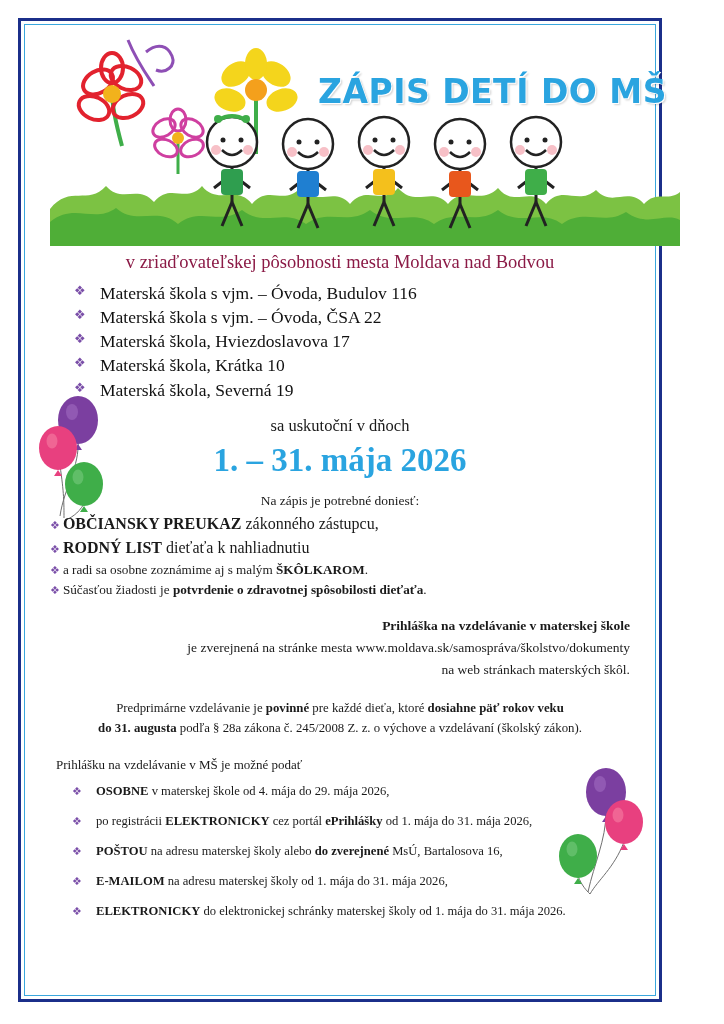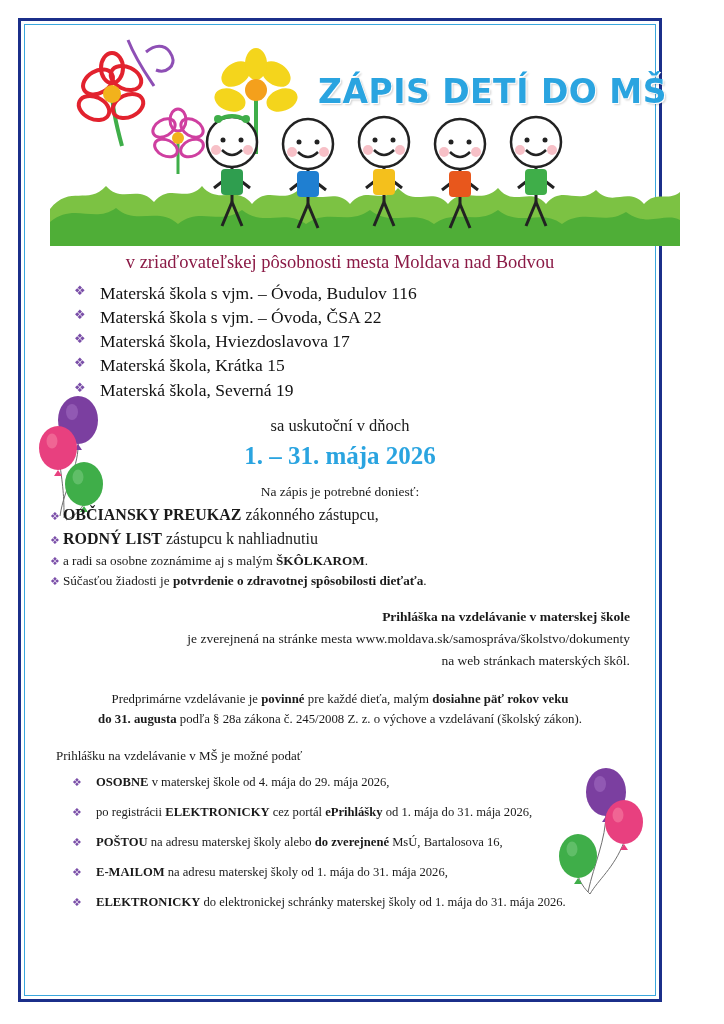--- a/index.html
+++ b/index.html
@@ -101,21 +101,21 @@
   }
 
   .centered-line {
     text-align: center;
     font-size: 16.5px;
     margin-top: 14px;
   }
   .dates {
     text-align: center;
     color: #2aa4e0;
-    font-size: 25px;
+    font-size: 33px;
     font-weight: bold;
     margin: 6px 0 14px 0;
     font-family: "Liberation Serif", serif;
   }
 
   
   .bring-head {
     text-align: center;
     font-size: 13.5px;
     margin-bottom: 3px;
@@ -362,57 +362,57 @@
       <li>
         <span class="bullet-diamond">❖</span>
         <span>Materská škola s vjm. – Óvoda, ČSA 22</span>
       </li>
       <li>
         <span class="bullet-diamond">❖</span>
         <span>Materská škola, Hviezdoslavova 17</span>
       </li>
       <li>
         <span class="bullet-diamond">❖</span>
-        <span>Materská škola, Krátka 15</span>
+        <span>Materská škola, Krátka 10</span>
       </li>
       <li>
         <span class="bullet-diamond">❖</span>
         <span>Materská škola, Severná 19</span>
       </li>
     </ul>
 
     <div class="centered-line">sa uskutoční v dňoch</div>
     <div class="dates">1. – 31. mája 2026</div>
 
     <div class="bring-head">Na zápis je potrebné doniesť:</div>
 
     <div class="bring-line big">
       <span class="dia">❖</span><span class="b">OBČIANSKY PREUKAZ</span><span> zákonného zástupcu,</span>
     </div>
 
     <div class="bring-line big">
-      <span class="dia">❖</span><span class="b">RODNÝ LIST</span><span> zástupcu k nahliadnutiu</span>
+      <span class="dia">❖</span><span class="b">RODNÝ LIST</span><span> dieťaťa k nahliadnutiu</span>
     </div>
 
     <div class="bring-line small">
       <span class="dia">❖</span><span>a radi sa osobne zoznámime aj s malým </span><span class="b">ŠKÔLKAROM</span><span>.</span>
     </div>
 
     <div class="bring-line small">
       <span class="dia">❖</span><span>Súčasťou žiadosti je </span><span class="b">potvrdenie o zdravotnej spôsobilosti dieťaťa</span><span>.</span>
     </div>
 
     <div class="app-block">
       <div class="bold">Prihláška na vzdelávanie v materskej škole</div>
       <div>je zverejnená na stránke mesta www.moldava.sk/samospráva/školstvo/dokumenty</div>
       <div>na web stránkach materských škôl.</div>
     </div>
 
     <div class="para-justified">
-      <span>Predprimárne vzdelávanie je </span><span class="bold">povinné</span><span> pre každé dieťa, malým </span><span class="bold">dosiahne päť rokov veku</span><br>
+      <span>Predprimárne vzdelávanie je </span><span class="bold">povinné</span><span> pre každé dieťa, ktoré </span><span class="bold">dosiahne päť rokov veku</span><br>
       <span class="bold">do 31. augusta</span><span> podľa § 28a zákona č. 245/2008 Z. z. o výchove a vzdelávaní (školský zákon).</span>
     </div>
 
     <div class="submit-intro">Prihlášku na vzdelávanie v MŠ je možné podať</div>
 
     <ul class="submit-list">
       <li>
         <span class="bullet-diamond">❖</span>
         <span class="bold">OSOBNE</span><span> v materskej škole od 4. mája do 29. mája 2026,</span>
       </li>

